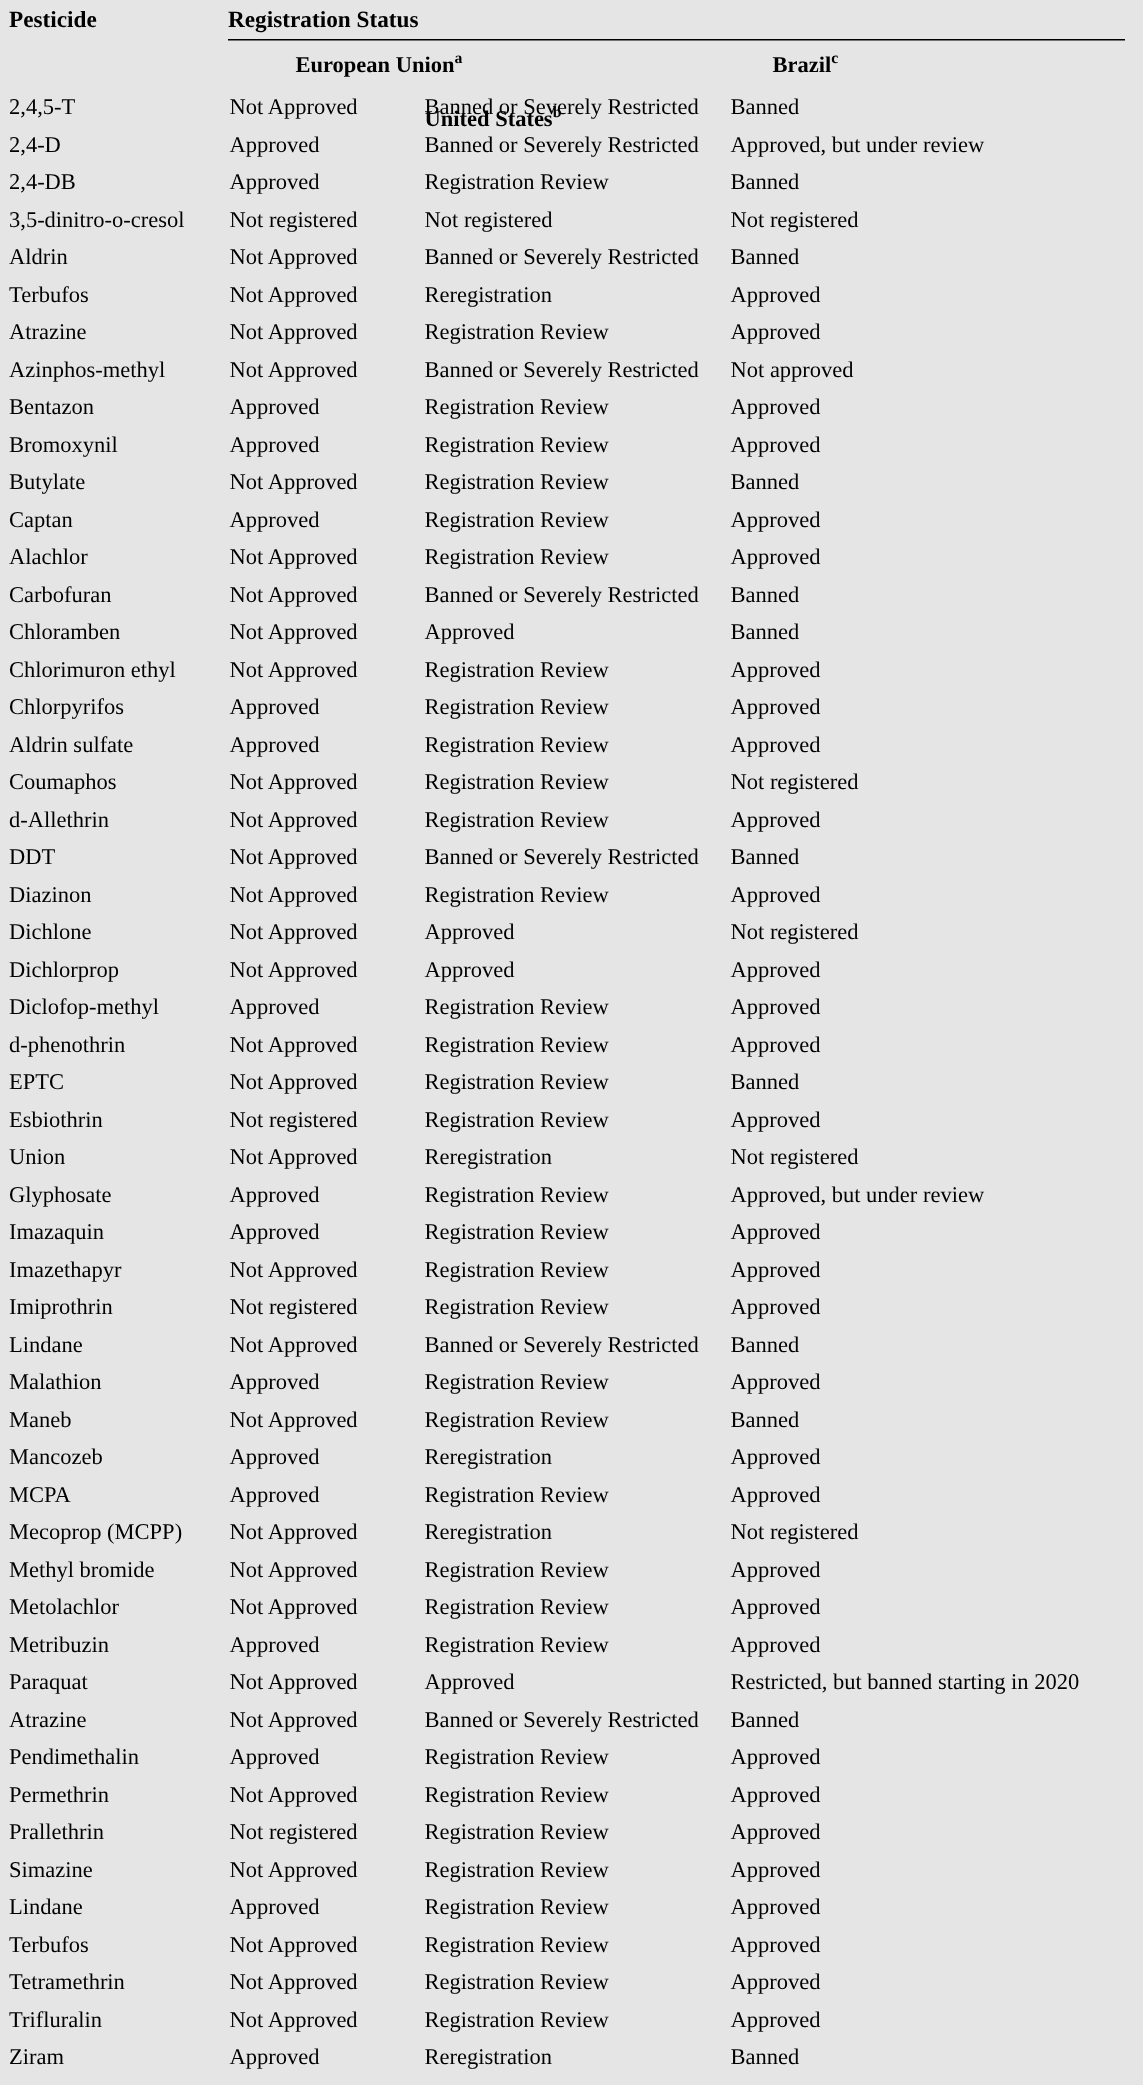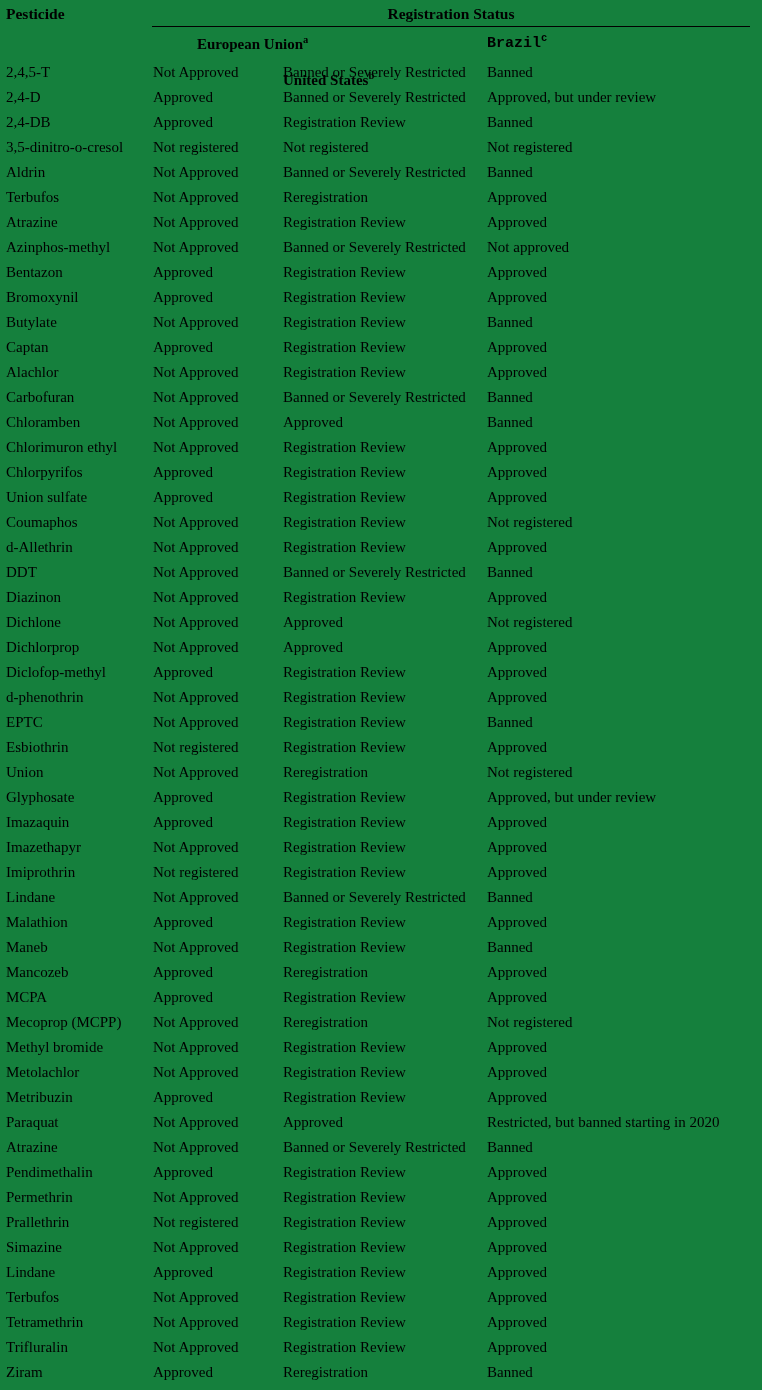--- a/index.html
+++ b/index.html
@@ -11,21 +11,21 @@
     width: 762px;
     height: 1390px;
     font-family: "Liberation Serif", "DejaVu Serif", serif;
     color: #000000;
     overflow: hidden;
   }
   #page {
     position: relative;
     width: 762px;
     height: 1390px;
-    background: #15803d;
+    background: #e5e5e5;
   }
 
   
   .thead {
     position: relative;
     height: 60px;
   }
   .th-pesticide {
     position: absolute;
     left: 6px;
@@ -33,21 +33,21 @@
     font-weight: bold;
     font-size: 15.5px;
     line-height: 20px;
     white-space: nowrap;
   }
   .th-regstatus {
     position: absolute;
     left: 152px;
     top: 4px;
     width: 598px;
-    text-align: center;
+    text-align: left;
     font-weight: bold;
     font-size: 15.5px;
     line-height: 20px;
     white-space: nowrap;
   }
   .span-rule {
     position: absolute;
     left: 152px;
     top: 26px;
     width: 598px;
@@ -64,21 +64,21 @@
   .subhead .cell {
     position: absolute;
     top: 0;
     font-weight: bold;
     font-size: 15px;
     line-height: 22px;
     white-space: nowrap;
   }
   .subhead .c-eu { left: 153px; margin-left: 44px; }
   .subhead .c-us { left: 283px; margin-top: 36px; }
-  .subhead .c-br { left: 487px; font-family: Liberation Mono, monospace; }
+  .subhead .c-br { left: 515px; }
   sup {
     font-size: 10.5px;
     vertical-align: super;
     line-height: 0;
     font-weight: bold;
   }
 
   
   #rows {
     position: absolute;
@@ -216,21 +216,21 @@
         <div class="cell c3">Registration Review</div>
         <div class="cell c4">Approved</div>
       </div>
       <div class="row">
         <div class="cell c1">Chlorpyrifos</div>
         <div class="cell c2">Approved</div>
         <div class="cell c3">Registration Review</div>
         <div class="cell c4">Approved</div>
       </div>
       <div class="row">
-        <div class="cell c1">Union sulfate</div>
+        <div class="cell c1">Aldrin sulfate</div>
         <div class="cell c2">Approved</div>
         <div class="cell c3">Registration Review</div>
         <div class="cell c4">Approved</div>
       </div>
       <div class="row">
         <div class="cell c1">Coumaphos</div>
         <div class="cell c2">Not Approved</div>
         <div class="cell c3">Registration Review</div>
         <div class="cell c4">Not registered</div>
       </div>

